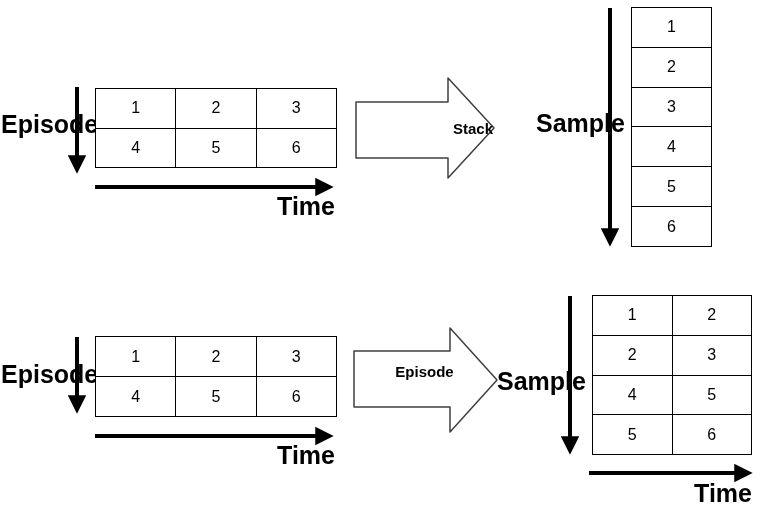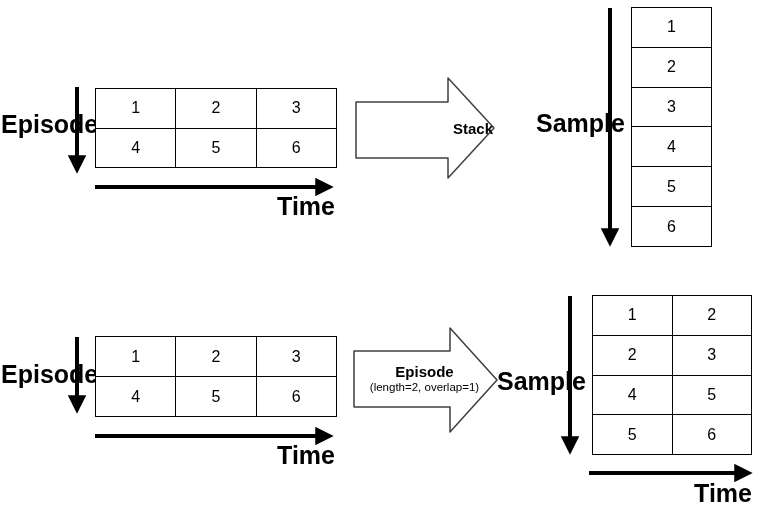--- a/index.html
+++ b/index.html
@@ -148,21 +148,20 @@
         <div class="tcell">4</div>
         <div class="tcell">5</div>
         <div class="tcell">6</div>
       </div>
     </div>
 
   <div class="axis-label center" style="left:95px; top:443px; width:240px;">Time</div>
 
   <div class="op-label" style="left:352px; top:363px; width:145px;">
     <div class="op-name">Episode</div>
-    <div class="op-params">(length=2, overlap=1)</div>
   </div>
 
   <div class="axis-label" style="left:497px; top:369px;">Sample</div>
 
   <div class="dtable" style="left:592px; top:295px; width:160px; height:160px;">
       <div class="trow">
         <div class="tcell">1</div>
         <div class="tcell">2</div>
       </div>
       <div class="trow">

